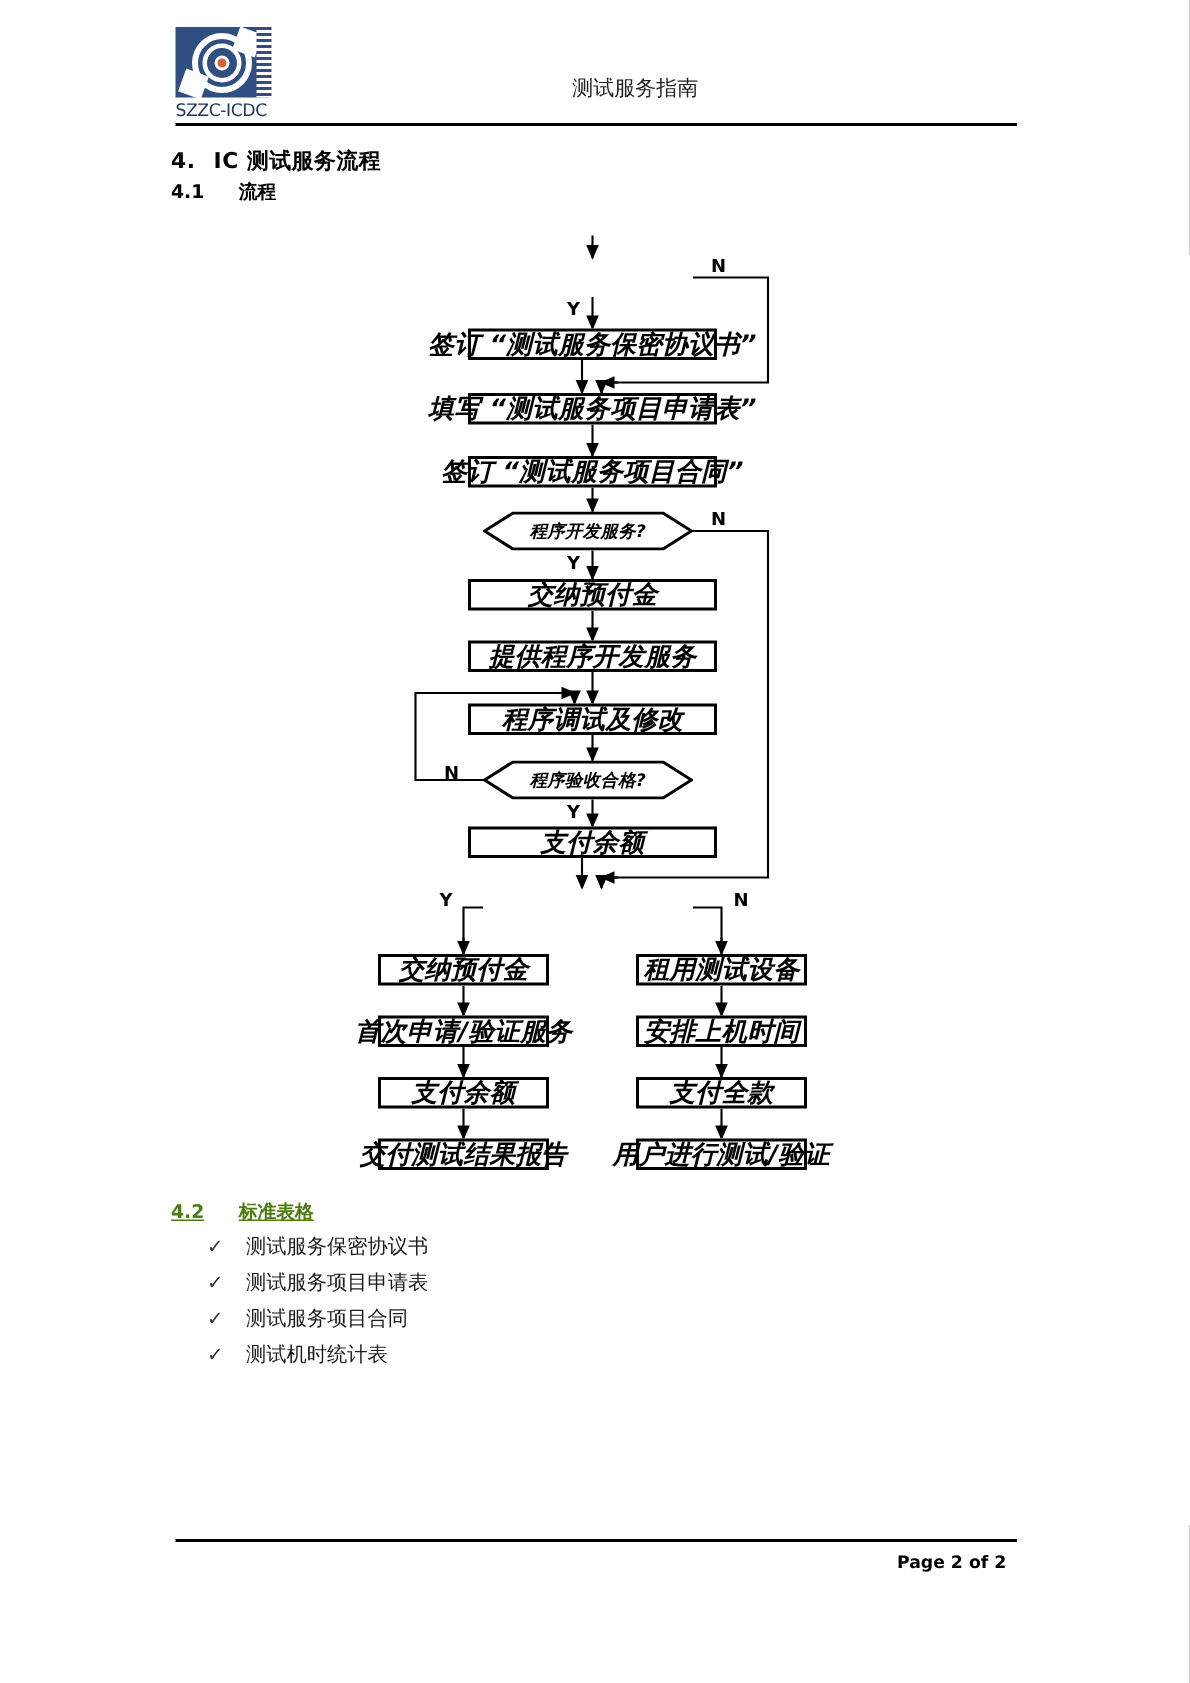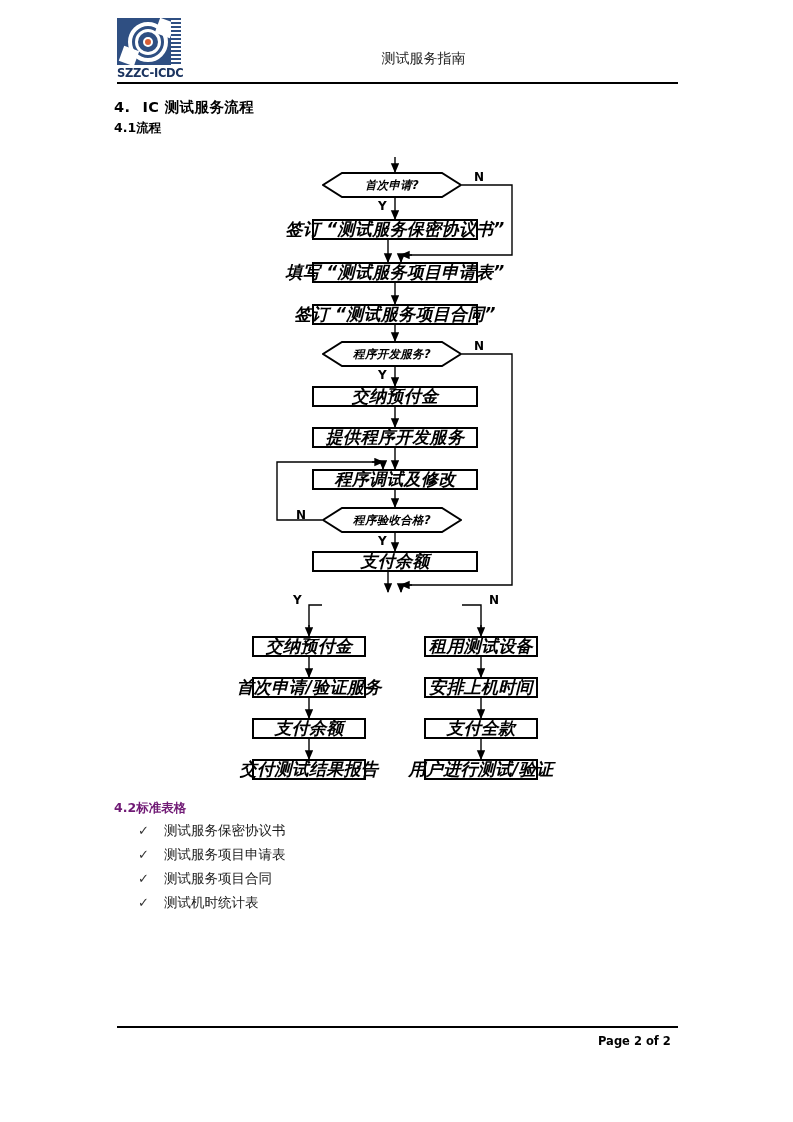--- a/index.html
+++ b/index.html
@@ -41,21 +41,21 @@
     position:absolute;left:40px;top:2px;width:16px;height:16px;background:#ffffff;
     transform:rotate(20deg);
   }
   .logo .notch2{
     position:absolute;left:4px;top:30px;width:16px;height:16px;background:#ffffff;
     transform:rotate(20deg);
   }
   .logo .lt{
     position:absolute;left:0;top:48px;width:75px;
     font-family:"DejaVu Sans",sans-serif;
-    font-size:11.5px;font-weight:bold;color:#1b3460;letter-spacing:-0.3px;
+    font-size:11.5px;font-weight:normal;color:#1b3460;letter-spacing:-0.3px;
   }
   .header-title{
     position:absolute;left:0;top:50px;width:793px;text-align:center;
     font-family:"DejaVu Sans","Liberation Sans",sans-serif;
     font-size:14px;color:#222;padding-left:27px;
   }
   .header-rule{
     position:absolute;left:117px;top:82px;width:561px;height:0;
     border-top:2px solid #000;
   }
@@ -68,23 +68,23 @@
   }
   .h1 .num{margin-right:12px;}
   .h2-flow{
     position:absolute;left:114px;top:120px;
     font-family:"DejaVu Sans","Liberation Sans",sans-serif;
     font-size:12.5px;font-weight:bold;color:#000;
   }
   .h2-tables{
     position:absolute;left:114px;top:800px;
     font-family:"DejaVu Sans","Liberation Sans",sans-serif;
-    font-size:12.5px;font-weight:bold;color:#701a75;
-  }
-  .h2 .num{margin-right:0;}
+    font-size:12.5px;font-weight:bold;color:#4d7c0f;text-decoration:underline;
+  }
+  .h2 .num{margin-right:23px;}
 
   
   .flow{position:absolute;left:0;top:0;width:793px;height:1122px;}
   .flow svg{position:absolute;left:0;top:0;}
 
   .fbox{
     position:absolute;box-sizing:border-box;
     border:2px solid #000;background:#fff;
     display:flex;align-items:center;justify-content:center;
     font-family:"DejaVu Sans","Liberation Sans",sans-serif;
@@ -217,26 +217,20 @@
         <line x1="309" y1="657" x2="309" y2="677" marker-end="url(#ar)"></line>
         <line x1="309" y1="698" x2="309" y2="718" marker-end="url(#ar)"></line>
         <line x1="309" y1="739" x2="309" y2="759" marker-end="url(#ar)"></line>
 
         <line x1="481" y1="657" x2="481" y2="677" marker-end="url(#ar)"></line>
         <line x1="481" y1="698" x2="481" y2="718" marker-end="url(#ar)"></line>
         <line x1="481" y1="739" x2="481" y2="759" marker-end="url(#ar)"></line>
       </g>
     </svg>
 
-    <div class="hexwrap" style="left:322px;top:172px;width:140px;height:26px;">
-      <svg width="140" height="26">
-          <polygon points="20,1 120,1 139,13 120,25 20,25 1,13" fill="#fff" stroke="#000" stroke-width="2"></polygon>
-        </svg>
-      <div class="lbl">首次申请?</div>
-    </div>
     <div class="yn" style="left:474px;top:170px;">N</div>
     <div class="yn" style="left:378px;top:199px;">Y</div>
 
     <div class="fbox" style="left:312px;top:219px;width:166px;height:21px;">签订 “测试服务保密协议书”</div>
     <div class="fbox" style="left:312px;top:262px;width:166px;height:21px;">填写 “测试服务项目申请表”</div>
     <div class="fbox" style="left:312px;top:304px;width:166px;height:21px;text-align:right;">签订 “测试服务项目合同”</div>
 
     <div class="hexwrap" style="left:322px;top:341px;width:140px;height:26px;">
       <svg width="140" height="26">
           <polygon points="20,1 120,1 139,13 120,25 20,25 1,13" fill="#fff" stroke="#000" stroke-width="2"></polygon>

